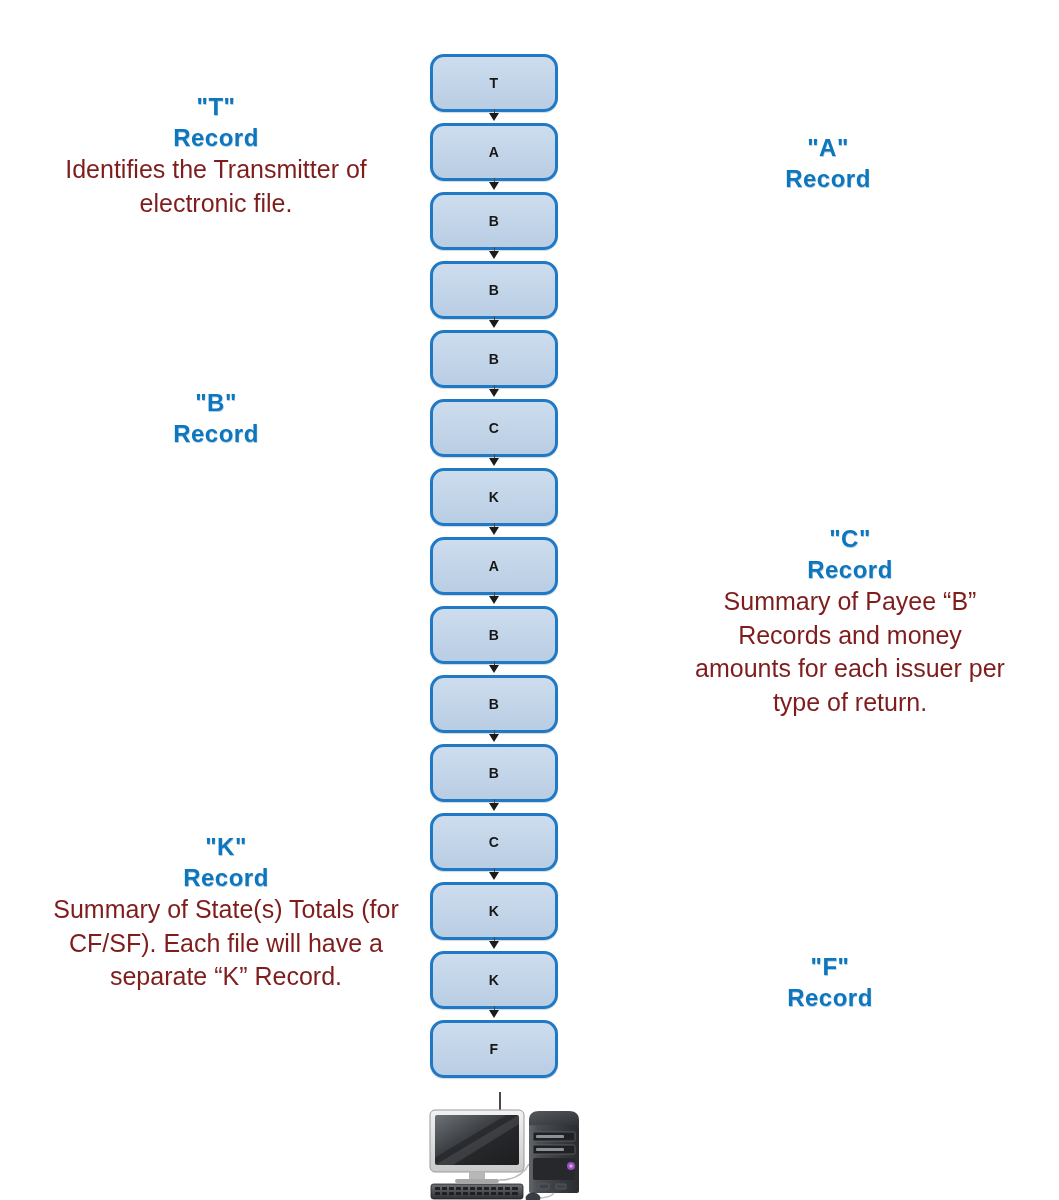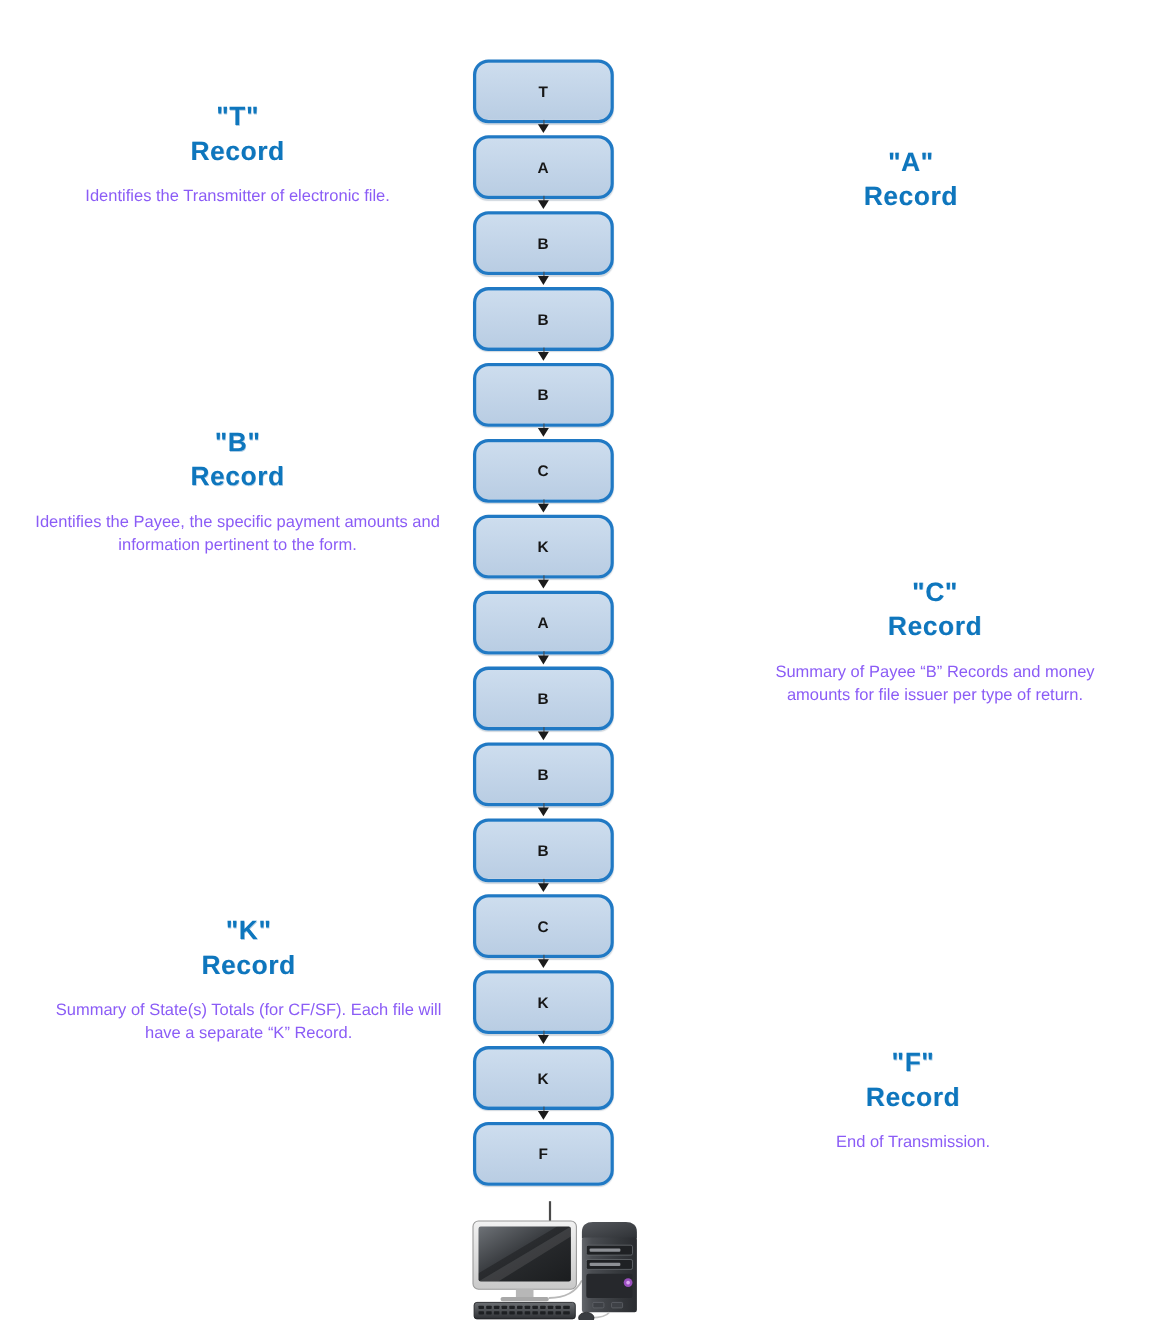--- a/index.html
+++ b/index.html
@@ -118,25 +118,24 @@
     font-family: "Liberation Sans", sans-serif;
     font-weight: bold;
     font-size: 24px;
     line-height: 1.28;
     color: #0e76bd;
     letter-spacing: 0.5px;
     text-shadow: 0.5px 0.5px 0 rgba(20,110,180,0.35);
     white-space: pre-line;
   }
   .note-body {
-    margin-top: 16px;
     font-family: "Liberation Sans", sans-serif;
-    font-size: 15px;
+    font-size: 25px;
     line-height: 1.34;
-    color: #8b5cf6;
+    color: #7f1d1d;
   }
 
   .note-t { left: 40px;  top: 92px;  width: 352px; }
   .note-b { left: 30px;  top: 388px; width: 372px; }
   .note-k { left: 48px;  top: 832px; width: 356px; }
 
   .note-a { left: 648px; top: 133px; width: 360px; }
   .note-c { left: 690px; top: 524px; width: 320px; }
   .note-f { left: 640px; top: 952px; width: 380px; }
 
@@ -156,44 +155,42 @@
 
   <div class="note note-t">
     <div class="note-title">"T"
 Record</div>
     <div class="note-body">Identifies the Transmitter of electronic file.</div>
   </div>
 
   <div class="note note-b">
     <div class="note-title">"B"
 Record</div>
-    <div class="note-body">Identifies the Payee, the specific payment amounts and information pertinent to the form.</div>
   </div>
 
   <div class="note note-k">
     <div class="note-title">"K"
 Record</div>
     <div class="note-body">Summary of State(s) Totals (for CF/SF). Each file will have a separate “K” Record.</div>
   </div>
 
   <div class="note note-a">
     <div class="note-title">"A"
 Record</div>
   </div>
 
   <div class="note note-c">
     <div class="note-title">"C"
 Record</div>
-    <div class="note-body">Summary of Payee “B” Records and money amounts for file issuer per type of return.</div>
+    <div class="note-body">Summary of Payee “B” Records and money amounts for each issuer per type of return.</div>
   </div>
 
   <div class="note note-f">
     <div class="note-title">"F"
 Record</div>
-    <div class="note-body">End of Transmission.</div>
   </div>
 
   <div class="flow-column" id="flow-column">
       <div class="flow-node">
         <span class="flow-node-label">T</span>
         <div class="connector">
           <div class="stem"></div>
           <div class="head"></div>
         </div>
       </div>

